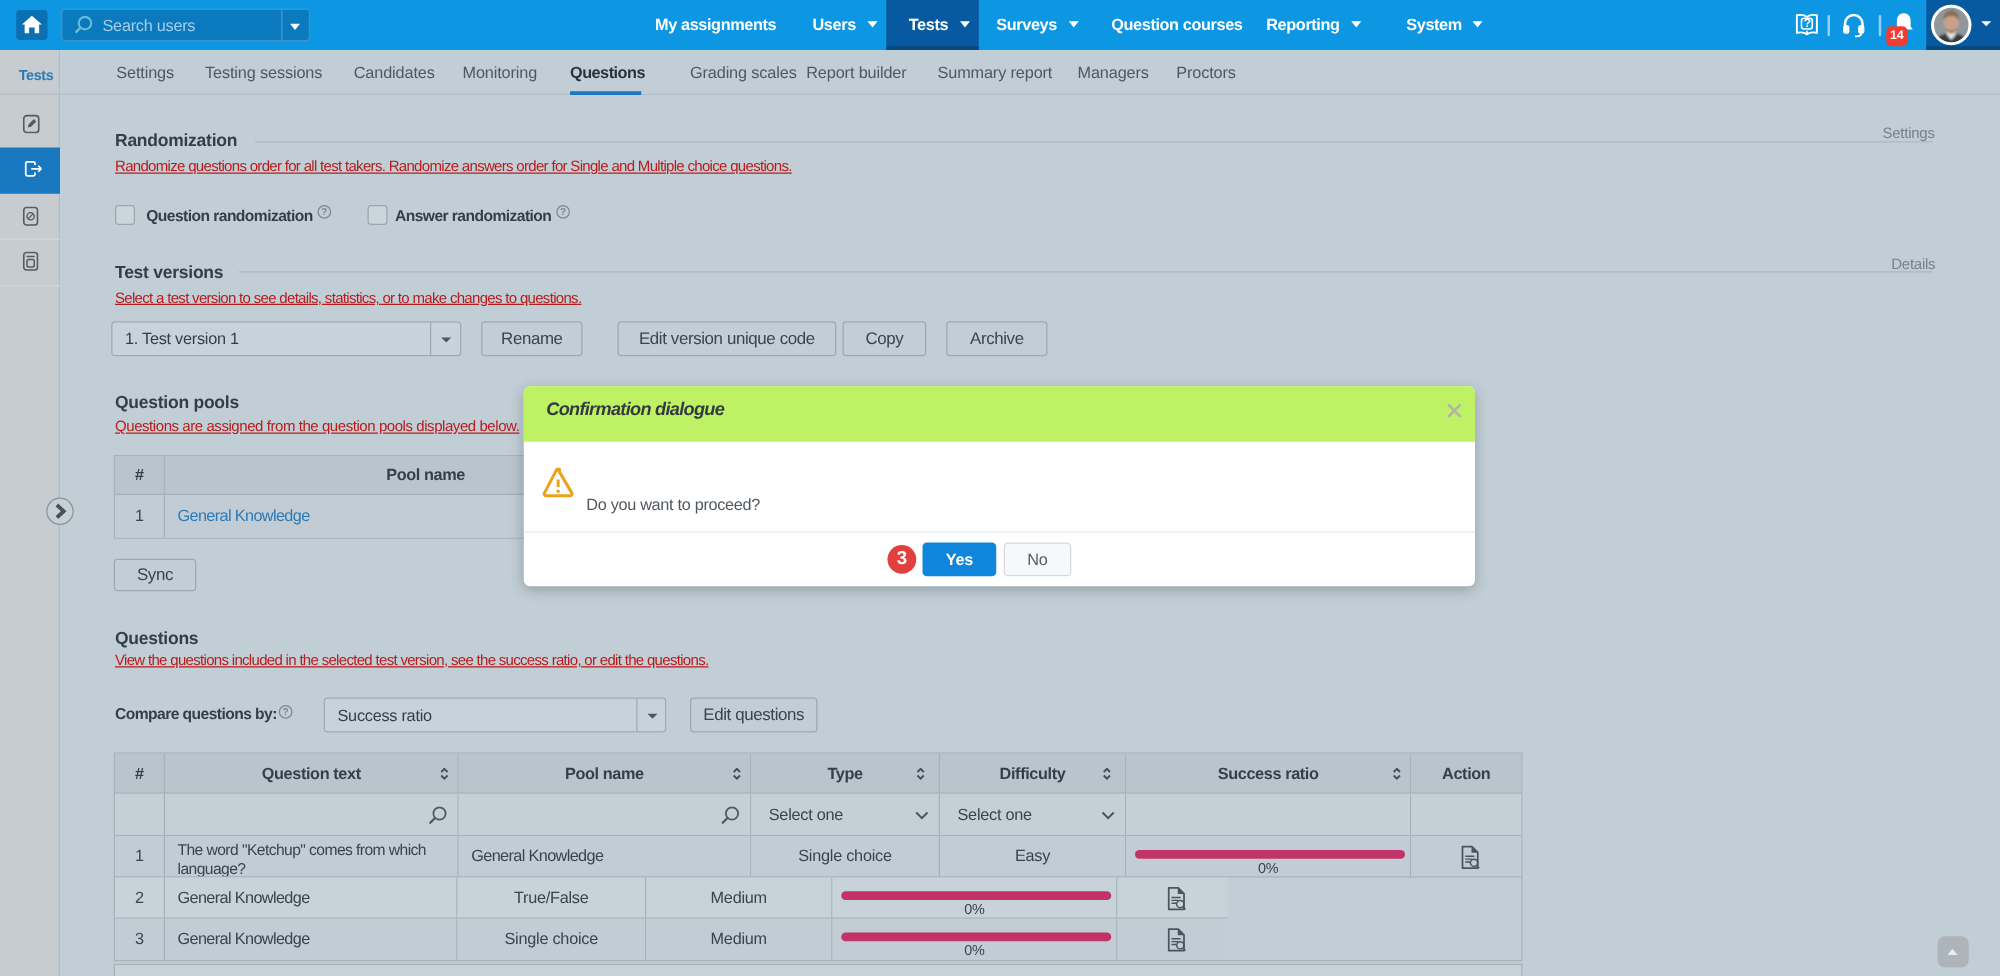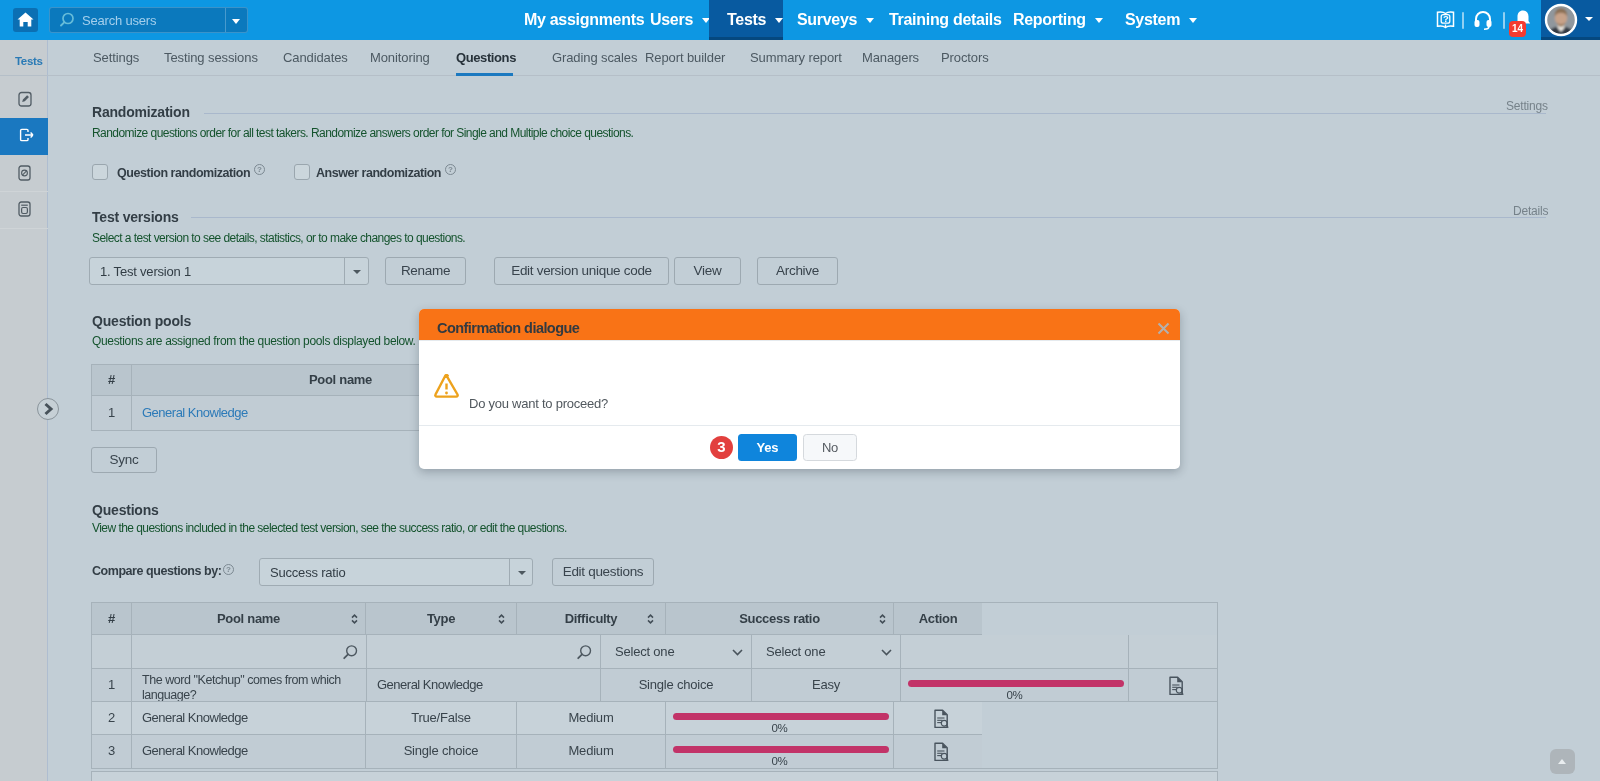--- a/index.html
+++ b/index.html
@@ -4,41 +4,41 @@
 <style>
 *{margin:0;padding:0;box-sizing:border-box;}
 html,body{width:1600px;height:781px;overflow:hidden;}
 body{font-family:"Liberation Sans",sans-serif;position:relative;background:#c2ced6;}
 
 #nav{position:absolute;left:0;top:0;width:1600px;height:40px;background:#0d97e3;padding-left:24px;}
 #homebtn{position:absolute;left:13px;top:8px;width:25px;height:24px;background:#0b6fb3;border-radius:3px;}
 #search{position:absolute;left:49px;top:7px;width:199px;height:26px;background:#0b79bd;border:1px solid rgba(255,255,255,.2);border-radius:3px;}
 #search .stxt{position:absolute;left:32px;top:5px;font-size:13px;color:#a4cfec;letter-spacing:-.2px;}
 #search .sdiv{position:absolute;left:175px;top:0;width:1px;height:24px;background:rgba(255,255,255,.25);}
-.navitem{position:absolute;top:0;height:40px;line-height:40px;color:#fff;font-size:16px;font-weight:bold;letter-spacing:-.3px;white-space:nowrap;}
+.navitem{position:absolute;top:0;height:40px;line-height:40px;color:#fff;font-size:13px;font-weight:bold;letter-spacing:-.3px;white-space:nowrap;}
 .caret{display:inline-block;width:0;height:0;border-left:4.5px solid transparent;border-right:4.5px solid transparent;border-top:5px solid #fff;vertical-align:2px;margin-left:9px;}
 #teststop{position:absolute;left:709px;top:0;width:74px;height:40px;background:#085aa0;border-bottom:3px solid #05487f;box-sizing:border-box;}
 .nsep{position:absolute;top:12px;width:2px;height:17px;background:rgba(255,255,255,.55);border-radius:1px;}
 #avablock{position:absolute;left:1541px;top:0;width:59px;height:40px;background:#085aa0;border-bottom:3px solid #05487f;box-sizing:border-box;}
 #badge{position:absolute;left:1509px;top:5px;width:17px;height:16px;background:#f43b30;border-radius:4px;color:#fff;font-size:10px;font-weight:bold;text-align:center;line-height:16px;margin-top:16px;}
 
 #tabbar{position:absolute;left:0;top:40px;width:1600px;height:36px;border-bottom:1px solid #b5bfc8;}
 .tab{position:absolute;top:0;height:36px;line-height:36px;font-size:13px;color:#4c5962;letter-spacing:-.1px;white-space:nowrap;}
 .tab.active{color:#27323a;font-weight:bold;letter-spacing:-.4px;}
 #qunderline{position:absolute;left:456px;top:33px;width:57px;height:3px;background:#1b79c0;}
 #testslabel{position:absolute;left:15px;top:3px;height:37px;line-height:37px;font-size:11.5px;font-weight:bold;color:#2a7ab5;letter-spacing:-.3px;}
 
 #sidebar{position:absolute;left:0;top:40px;width:48px;height:741px;background:#c6ccd0;border-right:1px solid #aebdd0;}
 .sbitem{position:absolute;left:0;width:48px;height:37px;border-bottom:1px solid #cfd4d7;}
 .sbactive{background:#1a78c0;border-bottom:none;}
 
 .h1{position:absolute;font-size:14px;font-weight:bold;color:#333e46;letter-spacing:-.2px;}
 .rule{position:absolute;height:1px;background:#a9b8cc;}
 .rlink{position:absolute;font-size:12px;color:#76828a;letter-spacing:-.2px;}
-.sub{position:absolute;font-size:12px;color:#14532d;letter-spacing:-.55px;}
+.sub{position:absolute;font-size:12px;color:#b91c1c;letter-spacing:-.55px;text-decoration:underline;}
 .cb{position:absolute;width:16px;height:16px;background:#cbd6dc;border:1px solid #9aa6ae;border-radius:3px;}
 .cblabel{position:absolute;font-size:12.5px;color:#333e46;font-weight:bold;letter-spacing:-.45px;}
 .qm{position:absolute;width:11px;height:11px;border:1px solid #7c8992;border-radius:50%;color:#7c8992;font-size:8px;font-weight:bold;text-align:center;line-height:10px;}
 .sel{position:absolute;background:#c7d3da;border:1px solid #9fabb3;border-radius:3px;font-size:13px;color:#323d45;}
 .sel .seltxt{position:absolute;left:10px;top:50%;transform:translateY(-50%);letter-spacing:-.2px;white-space:nowrap;}
 .sel .seldiv{position:absolute;top:0;width:1px;height:100%;background:#9fabb3;}
 .dcaret{position:absolute;width:0;height:0;border-left:4px solid transparent;border-right:4px solid transparent;border-top:4.5px solid #4d585f;}
 .btn{position:absolute;border:1px solid #9da9b1;border-radius:3px;font-size:13.5px;color:#39444d;text-align:center;letter-spacing:-.3px;}
 
 .tbl{position:absolute;border:1px solid #a6b2ba;}
@@ -51,21 +51,21 @@
 .reven{background:#c7d2d9;}
 .qtext{font-size:12.5px;color:#39444c;letter-spacing:-.45px;line-height:15px;padding:4px 8px 0 10px;}
 .ctext{font-size:13px;color:#39444c;text-align:center;letter-spacing:-.2px;}
 .ltext{font-size:13px;color:#39444c;letter-spacing:-.5px;padding-left:10px;}
 .sorti{position:absolute;top:50%;transform:translateY(-50%);}
 .fsel{position:absolute;left:6px;top:5px;right:6px;height:24px;font-size:13px;color:#39444c;letter-spacing:-.2px;}
 .fsel span{position:absolute;left:8px;top:4px;}
 .pbar{position:absolute;left:7px;height:7.5px;background:#c23368;border-radius:4px;}
 
 #modal{position:absolute;left:419px;top:309px;width:761px;height:160px;background:#fff;border-radius:5px;box-shadow:0 3px 10px rgba(30,40,50,.28);}
-#mhead{position:absolute;left:0;top:0;width:100%;height:32px;background:#f97316;border-bottom:1px solid #e5eaee;border-radius:5px 5px 0 0;}
+#mhead{position:absolute;left:0;top:0;width:100%;height:45px;background:#bef264;border-bottom:1px solid #e5eaee;border-radius:5px 5px 0 0;font-style:italic;}
 #mtitle{position:absolute;left:18px;top:11px;font-size:14.5px;font-weight:bold;color:#333a40;letter-spacing:-.55px;}
 #mfoot{position:absolute;left:0;top:116px;width:100%;height:44px;border-top:1px solid #e5eaee;}
 .mtext{position:absolute;font-size:13px;color:#51585e;letter-spacing:-.24px;white-space:nowrap;}
 #yesbtn{position:absolute;left:319px;top:125px;width:59px;height:27px;background:#0f85dc;border-radius:3.5px;color:#fff;font-weight:bold;font-size:13px;text-align:center;line-height:27px;letter-spacing:-.2px;}
 #nobtn{position:absolute;left:384px;top:125px;width:54px;height:27px;background:#f6f8fa;border:1px solid #d5d9dd;border-radius:3.5px;color:#555b61;font-size:13px;text-align:center;line-height:25px;letter-spacing:-.2px;}
 #red3{position:absolute;left:291px;top:127px;width:23px;height:23px;background:#e2403e;border-radius:50%;color:#fff;font-weight:bold;font-size:15px;text-align:center;line-height:22px;}
 
 #scrolltop{position:absolute;left:1550px;top:749px;width:25px;height:25px;background:#aeb5ba;border-radius:6px;}
 #scrolltop:before{content:"";position:absolute;left:8px;top:10px;width:0;height:0;border-left:4.5px solid transparent;border-right:4.5px solid transparent;border-bottom:5px solid #e9edef;}
 #circbtn{position:absolute;left:37px;top:398px;width:22px;height:22px;background:#c6d0d6;border:1px solid #8a949b;border-radius:50%;}
@@ -91,21 +91,21 @@
   <div class="rlink" style="left:1513px;top:204px">Details</div>
   <div class="sub" style="left:92px;top:231px">Select a test version to see details, statistics, or to make changes to questions.</div>
 
   <div class="sel" style="left:89px;top:257px;width:280px;height:28px">
     <span class="seltxt">1. Test version 1</span>
     <div class="seldiv" style="left:254px"></div>
     <span class="dcaret" style="left:263px;top:12px"></span>
   </div>
   <div class="btn" style="left:385px;top:257px;width:81px;height:28px;line-height:26px">Rename</div>
   <div class="btn" style="left:494px;top:257px;width:175px;height:28px;line-height:26px">Edit version unique code</div>
-  <div class="btn" style="left:674px;top:257px;width:67px;height:28px;line-height:26px">View</div>
+  <div class="btn" style="left:674px;top:257px;width:67px;height:28px;line-height:26px">Copy</div>
   <div class="btn" style="left:757px;top:257px;width:81px;height:28px;line-height:26px">Archive</div>
 
   <div class="h1" style="left:92px;top:313px">Question pools</div>
   <div class="sub" style="left:92px;top:334px;letter-spacing:-.35px">Questions are assigned from the question pools displayed below.</div>
 
   <div class="btn" style="left:91px;top:447px;width:66px;height:26px;line-height:24px">Sync</div>
 
   <div class="h1" style="left:92px;top:502px">Questions</div>
   <div class="sub" style="left:92px;top:521px">View the questions included in the selected test version, see the success ratio, or edit the questions.</div>
 
@@ -134,20 +134,25 @@
       <div class="tcell rodd" style="width:418px;border-bottom:none">
           <div class="ltext" style="line-height:33px;color:#2c7ab8">General Knowledge</div>
         </div>
       <div class="tcell rodd" style="width:550px;border-bottom:none"></div>
     </div>
   </div>
 
   <div class="tbl" style="left:91px;top:602px;width:1127px">
     <div class="trow" style="height:32px">
       <div class="tcell hcell" style="width:40px;line-height:31px">#</div>
+      <div class="tcell hcell" style="width:235px;line-height:31px">Question text
+        <svg class="sorti" width="7" height="10" viewBox="0 0 7 10" style="right:7px">
+            <path d="M1 3.6 L3.5 1.1 L6 3.6 M1 6.4 L3.5 8.9 L6 6.4" fill="none" stroke="#434e57" stroke-width="1.5"></path>
+          </svg>
+      </div>
       <div class="tcell hcell" style="width:234px;line-height:31px">Pool name
         <svg class="sorti" width="7" height="10" viewBox="0 0 7 10" style="right:7px">
             <path d="M1 3.6 L3.5 1.1 L6 3.6 M1 6.4 L3.5 8.9 L6 6.4" fill="none" stroke="#434e57" stroke-width="1.5"></path>
           </svg>
       </div>
       <div class="tcell hcell" style="width:151px;line-height:31px">Type
         <svg class="sorti" width="7" height="10" viewBox="0 0 7 10" style="right:11px">
             <path d="M1 3.6 L3.5 1.1 L6 3.6 M1 6.4 L3.5 8.9 L6 6.4" fill="none" stroke="#434e57" stroke-width="1.5"></path>
           </svg>
       </div>
@@ -347,21 +352,21 @@
     </svg>
     <span class="stxt">Search users</span>
     <div class="sdiv"></div>
     <span class="caret" style="position:absolute;right:7px;top:11px;margin-left:0"></span>
   </div>
   <div class="navitem" style="left:524px">My assignments</div>
   <div class="navitem" style="left:650px">Users<span class="caret"></span></div>
   <div id="teststop"></div>
   <div class="navitem" style="left:727px">Tests<span class="caret"></span></div>
   <div class="navitem" style="left:797px">Surveys<span class="caret"></span></div>
-  <div class="navitem" style="left:889px">Training details</div>
+  <div class="navitem" style="left:889px">Question courses</div>
   <div class="navitem" style="left:1013px">Reporting<span class="caret"></span></div>
   <div class="navitem" style="left:1125px">System<span class="caret"></span></div>
   <svg width="21" height="20" viewBox="0 0 21 20" style="position:absolute;left:1435px;top:10px">
     <path d="M10.5 3.5 C8.5 1.8 5.5 1.6 2.5 2.2 V16.2 C5.5 15.6 8.5 15.8 10.5 17.5 C12.5 15.8 15.5 15.6 18.5 16.2 V2.2 C15.5 1.6 12.5 1.8 10.5 3.5 Z" fill="none" stroke="#fff" stroke-width="1.5"></path>
     <path d="M10.5 14.5 v3" stroke="#fff" stroke-width="1.5"></path>
     <rect x="6.2" y="4.6" width="8.6" height="8.6" rx="2" fill="none" stroke="#fff" stroke-width="1.3"></rect>
     <text x="8.1" y="11.6" font-size="9.5" font-weight="bold" fill="#fff" font-family="Liberation Sans">?</text>
   </svg>
   <div class="nsep" style="left:1462px"></div>
   <svg width="20" height="21" viewBox="0 0 20 21" style="position:absolute;left:1473px;top:9px">

